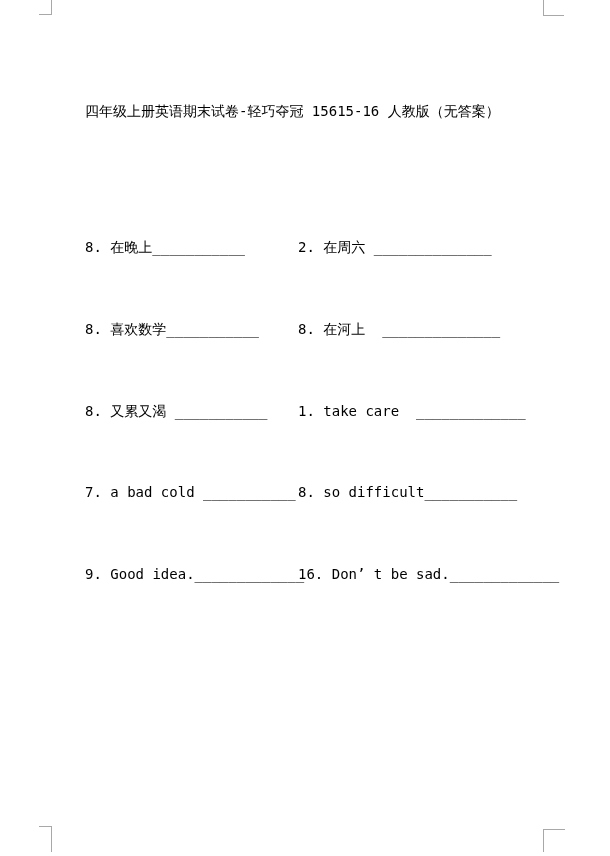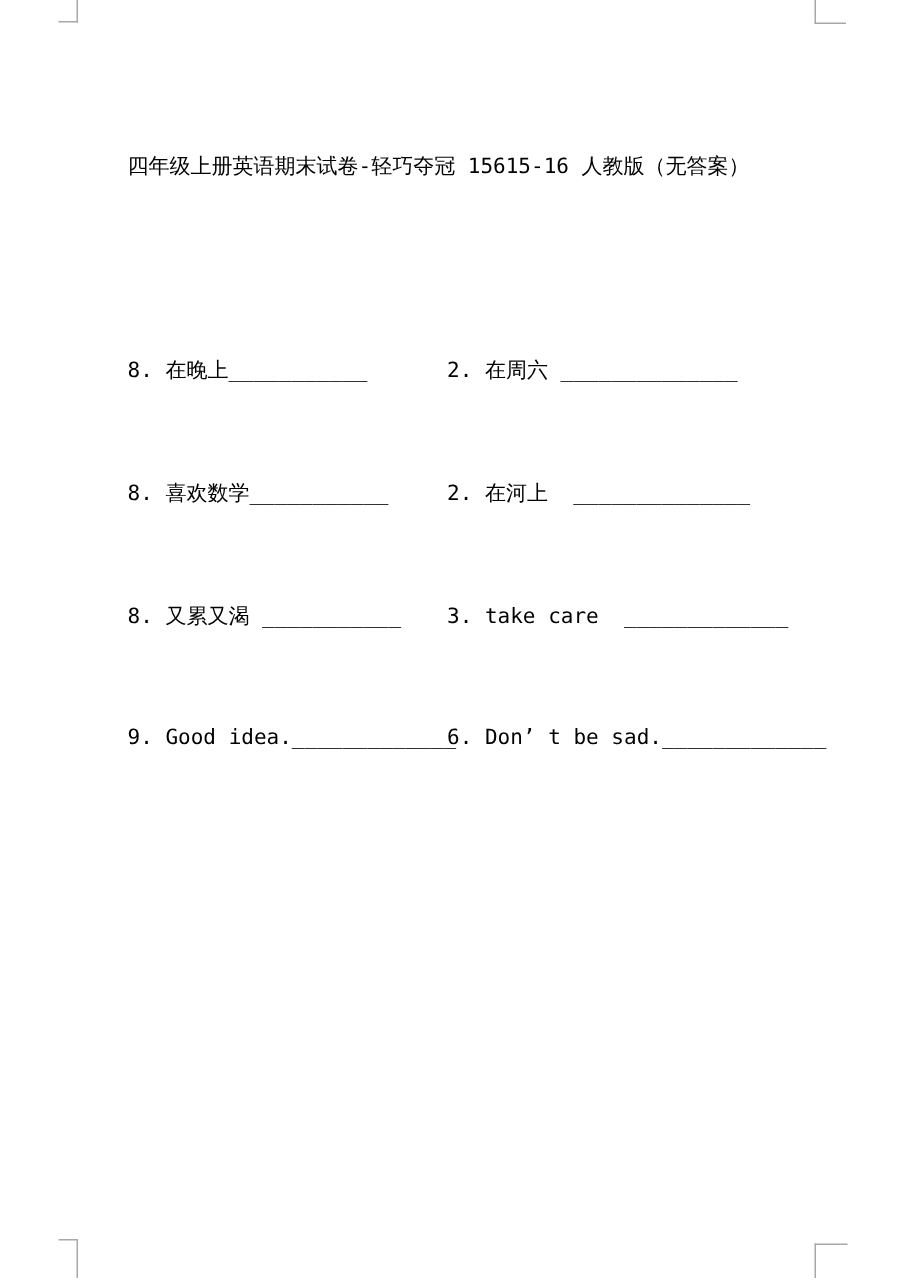--- a/index.html
+++ b/index.html
@@ -37,23 +37,24 @@
   <div class="mark tr"></div>
   <div class="mark bl"></div>
   <div class="mark br"></div>
 
   <div class="content">
 
     <div class="line">四年级上册英语期末试卷-轻巧夺冠 15615-16 人教版（无答案）</div>
 
 
     <div class="line"><span class="c1">8. 在晚上___________</span><span>2. 在周六 ______________</span></div>
-    <div class="line"><span class="c1">8. 喜欢数学___________</span><span>2. 在河上  ______________</span></div>
-    <div class="line"><span class="c1">8. 又累又渴 ___________</span><span>3. take care  _____________</span></div>
-    <div class="line"><span class="c1">9. Good idea._____________</span><span>6. Don’ t be sad._____________</span></div>
+    <div class="line"><span class="c1">8. 喜欢数学___________</span><span>8. 在河上  ______________</span></div>
+    <div class="line"><span class="c1">8. 又累又渴 ___________</span><span>1. take care  _____________</span></div>
+    <div class="line"><span class="c1">7. a bad cold ___________</span><span>8. so difficult___________</span></div>
+    <div class="line"><span class="c1">9. Good idea._____________</span><span>16. Don’ t be sad._____________</span></div>
 
 
     
     
     
     
 
     
 
     

